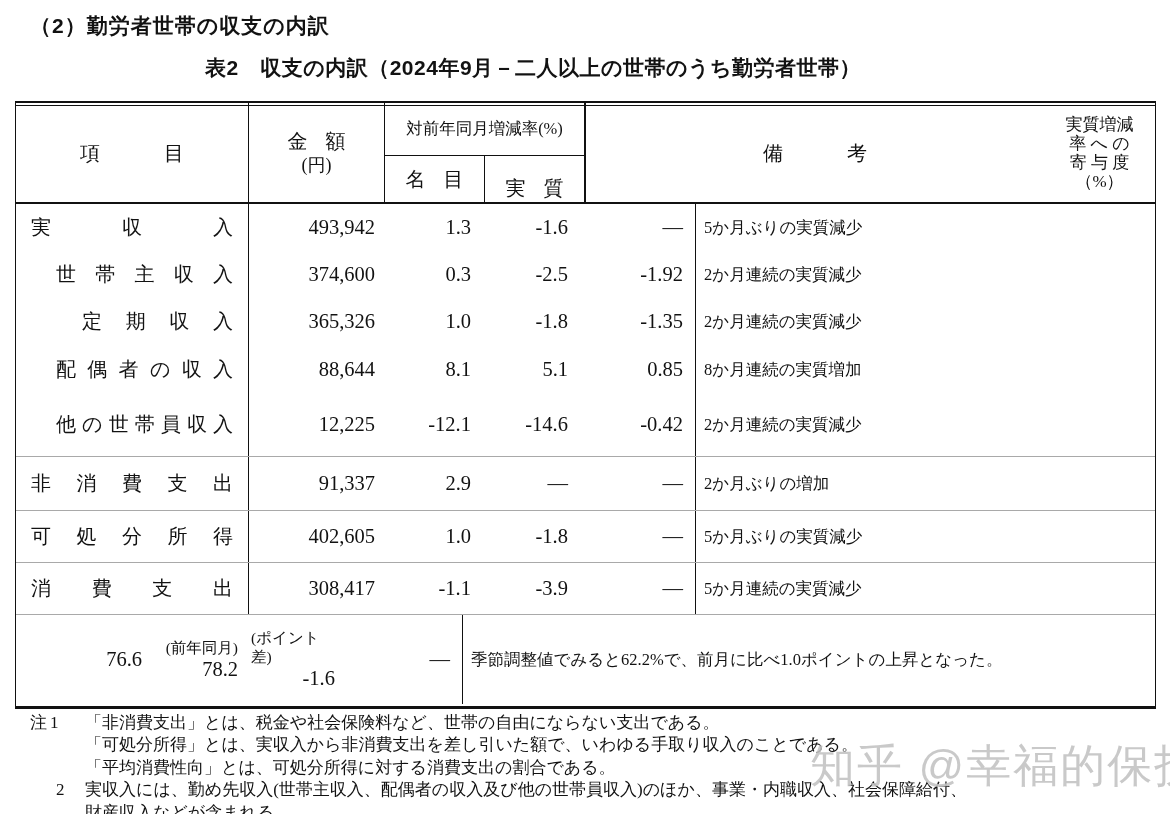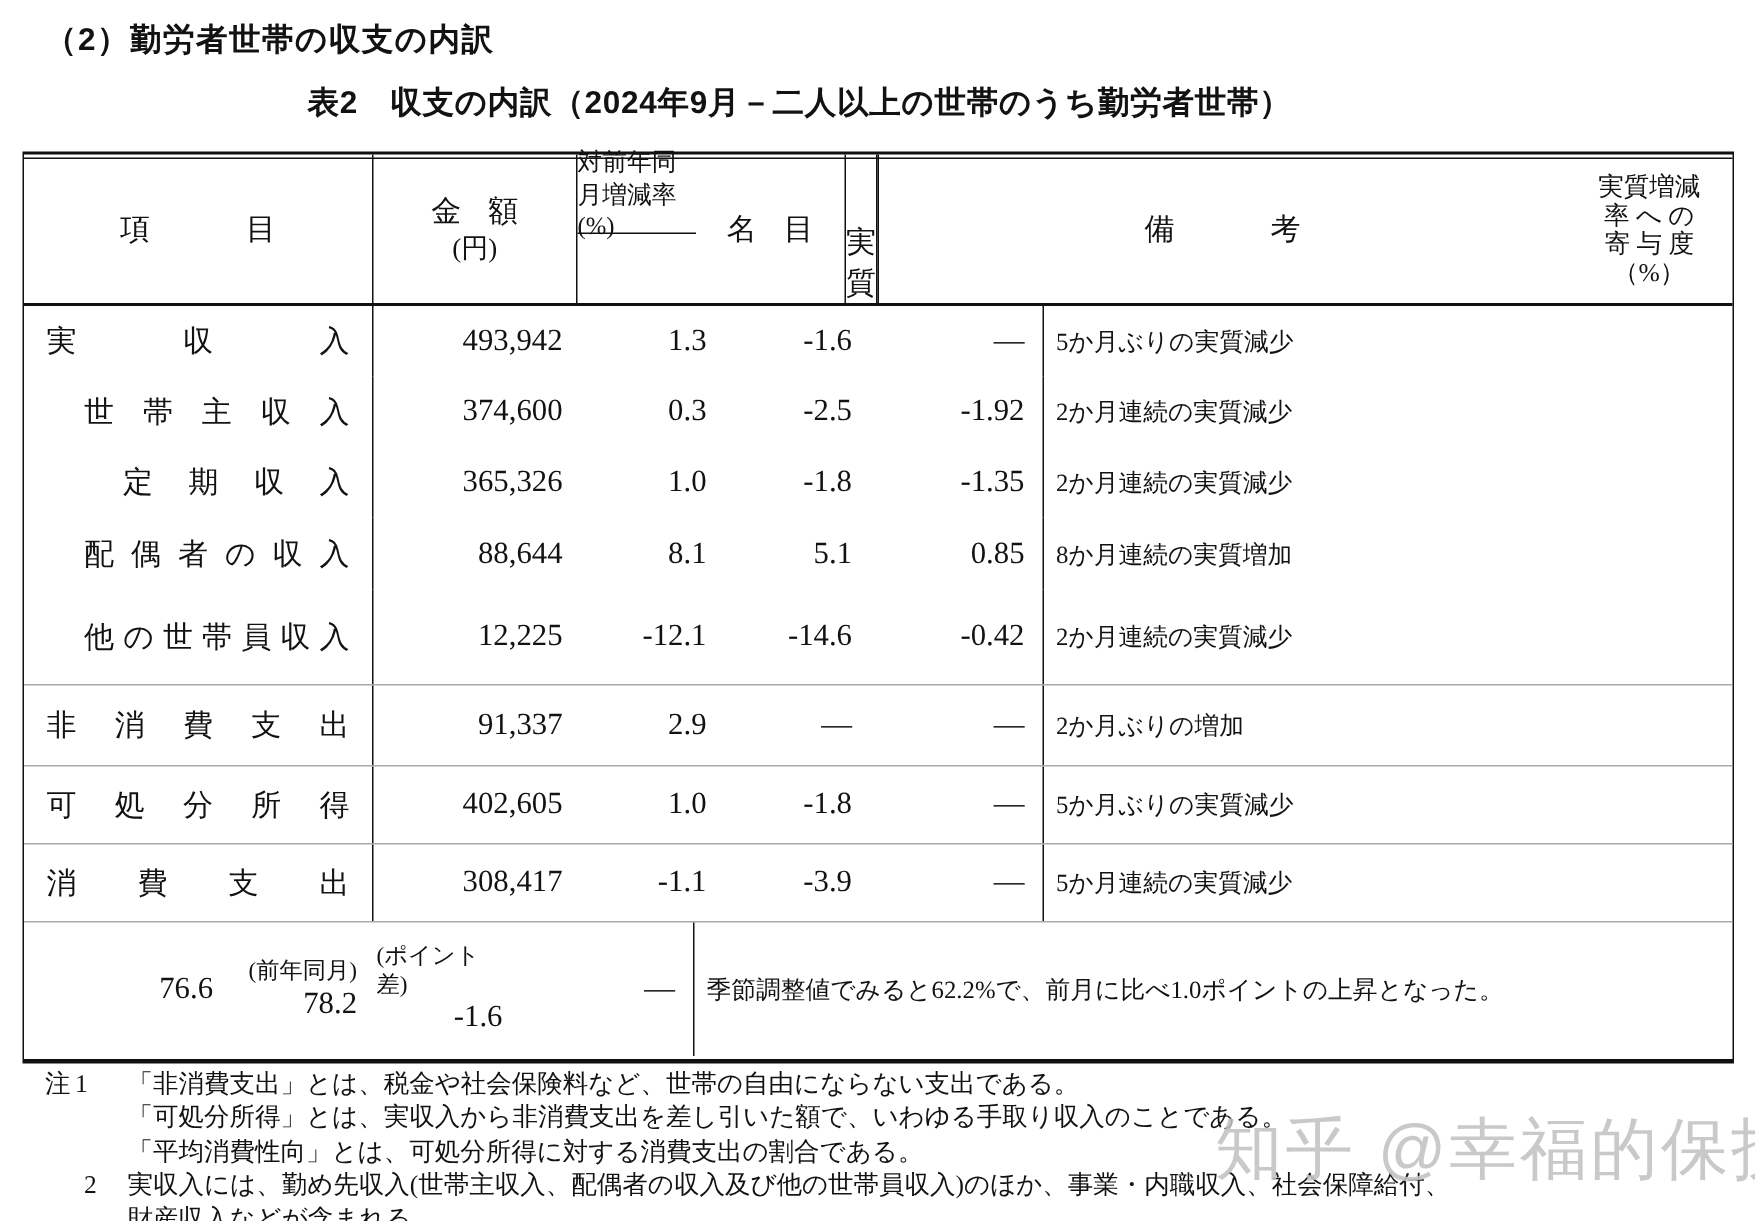--- a/index.html
+++ b/index.html
@@ -22,21 +22,21 @@
   .c-amt{width:136px;}
   .c-nom{width:99px;}
   .c-real{width:100px;}
   .c-ctr{width:111px;}
   .c-rem{flex:1;border-left:1.8px solid #111;}
 
   
   .hc{display:flex;flex-direction:column;align-items:center;justify-content:center;
       font-size:20px;line-height:24px;}
   .h-amt{border-right:1.5px solid #111;}
-  .h-yoy-group{width:199px;display:flex;flex-direction:row;border-right:1.5px solid #111;}
+  .h-yoy-group{width:199px;display:flex;flex-direction:column;border-right:1.5px solid #111;}
   .h-yoy-top{height:53px;display:flex;align-items:center;justify-content:center;
              font-size:16.5px;border-bottom:1.5px solid #111;box-sizing:border-box;}
   .h-yoy-bottom{flex:1;display:flex;}
   .h-nom{width:99px;border-right:1.5px solid #111;display:flex;align-items:center;justify-content:center;font-size:20px;}
   .h-real{flex:1;display:flex;align-items:flex-end;justify-content:center;font-size:20px;}
   .h-ctr{font-size:17px;line-height:19px;white-space:pre-line;text-align:center;}
   .ls1{letter-spacing:0.9em;margin-right:-0.9em;}
   .ls3{letter-spacing:3.2em;margin-right:-3.2em;}
   .h-sub{font-size:18px;}
 

